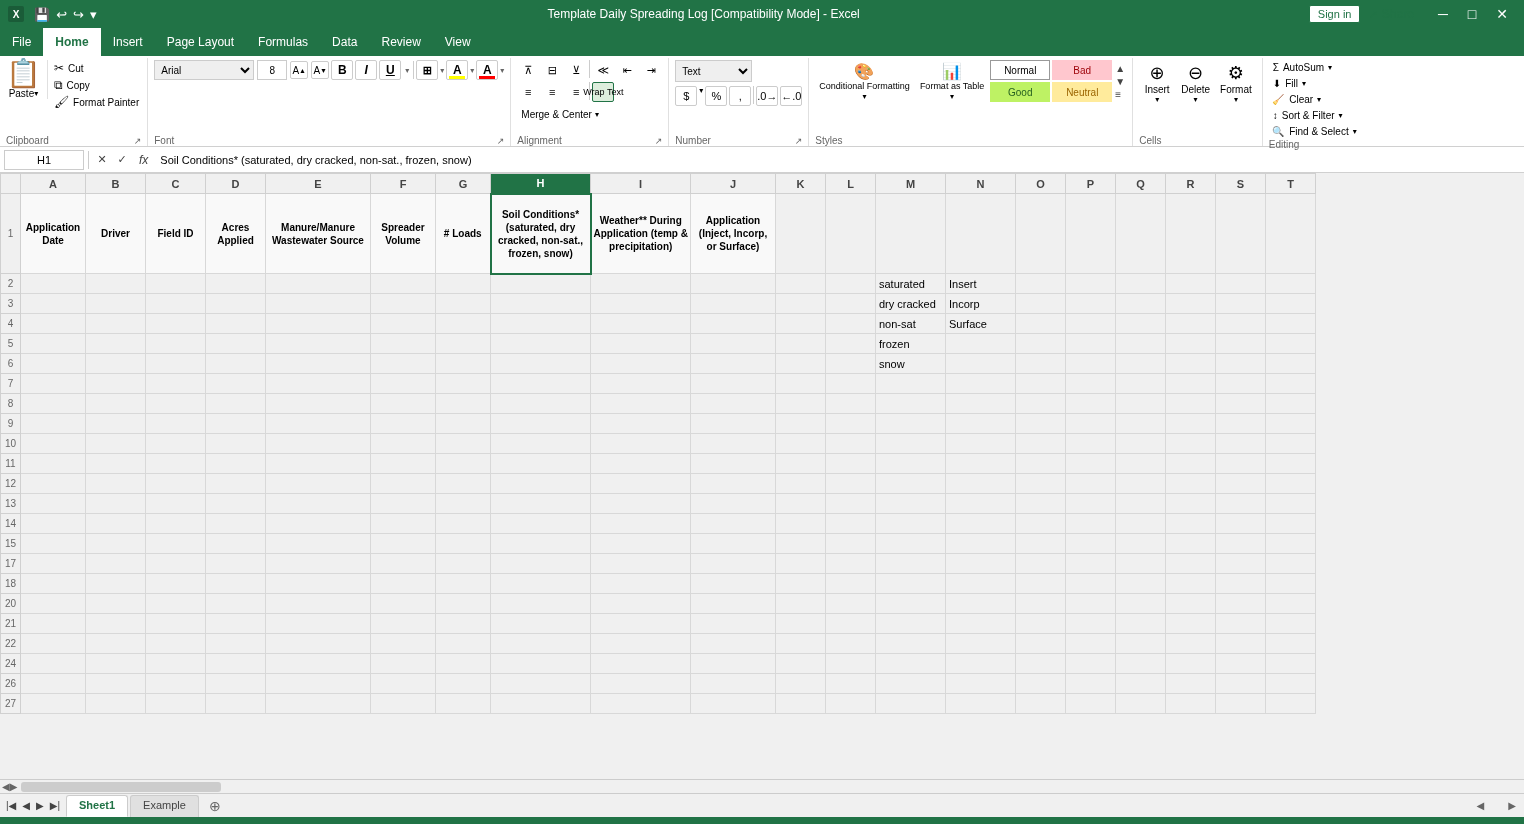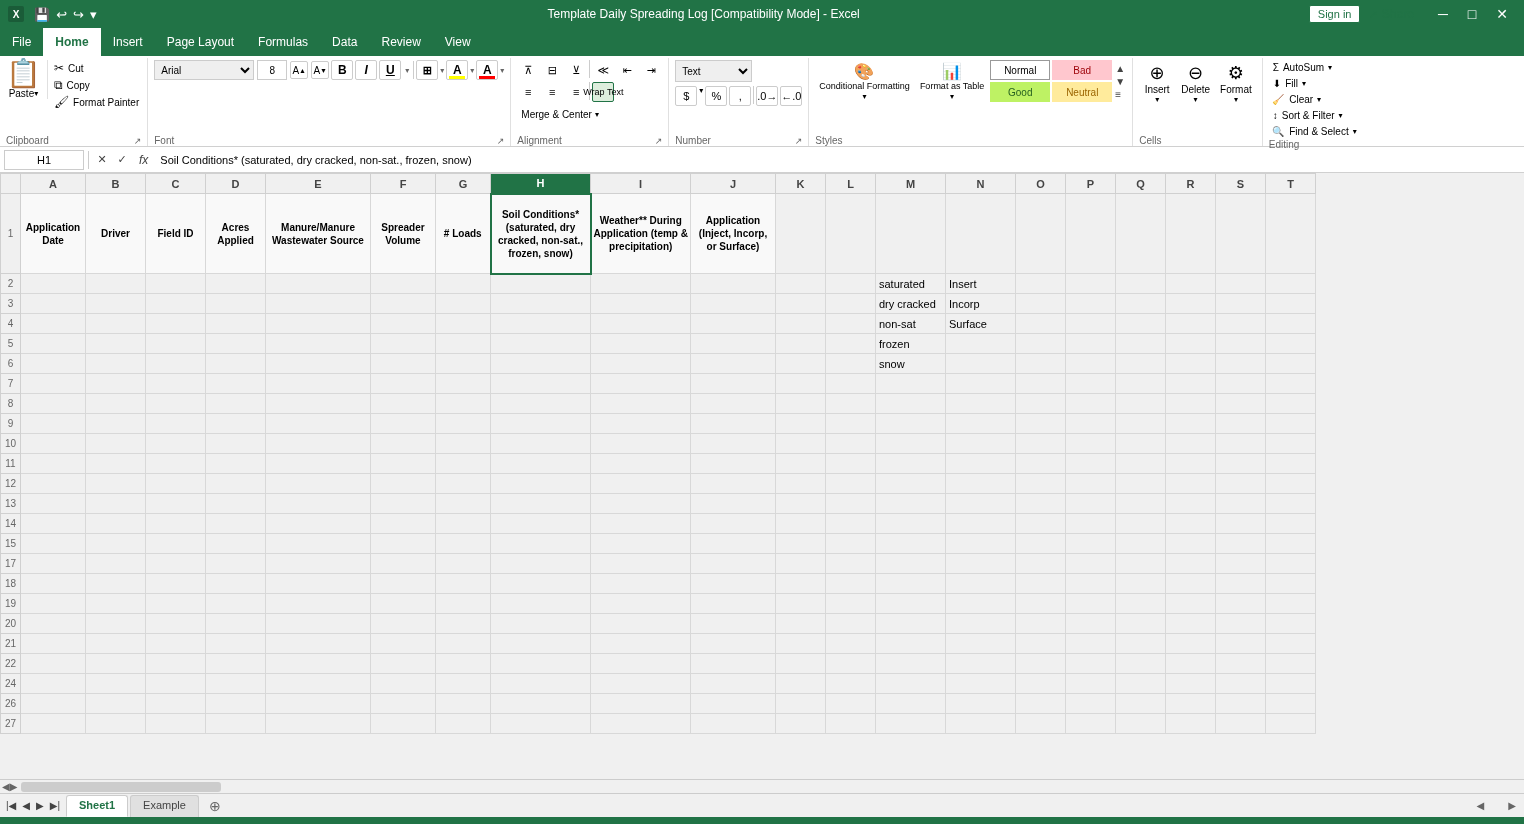--- a/index.html
+++ b/index.html
@@ -850,43 +850,20 @@
             <td class="cell"></td>
             <td class="cell"></td>
             <td class="cell"></td>
             <td class="cell"></td>
             <td class="cell"></td>
             <td class="cell"></td>
             <td class="cell"></td>
             <td class="cell"></td>
           </tr>
         <tr class="data-row">
-            <td class="row-header">19</td>
-            <td class="cell"></td>
-            <td class="cell"></td>
-            <td class="cell"></td>
-            <td class="cell"></td>
-            <td class="cell"></td>
-            <td class="cell"></td>
-            <td class="cell"></td>
-            <td class="cell"></td>
-            <td class="cell"></td>
-            <td class="cell"></td>
-            <td class="cell"></td>
-            <td class="cell"></td>
-            <td class="cell"></td>
-            <td class="cell"></td>
-            <td class="cell"></td>
-            <td class="cell"></td>
-            <td class="cell"></td>
-            <td class="cell"></td>
-            <td class="cell"></td>
-            <td class="cell"></td>
-          </tr>
-        <tr class="data-row">
             <td class="row-header">20</td>
             <td class="cell"></td>
             <td class="cell"></td>
             <td class="cell"></td>
             <td class="cell"></td>
             <td class="cell"></td>
             <td class="cell"></td>
             <td class="cell"></td>
             <td class="cell"></td>
             <td class="cell"></td>

